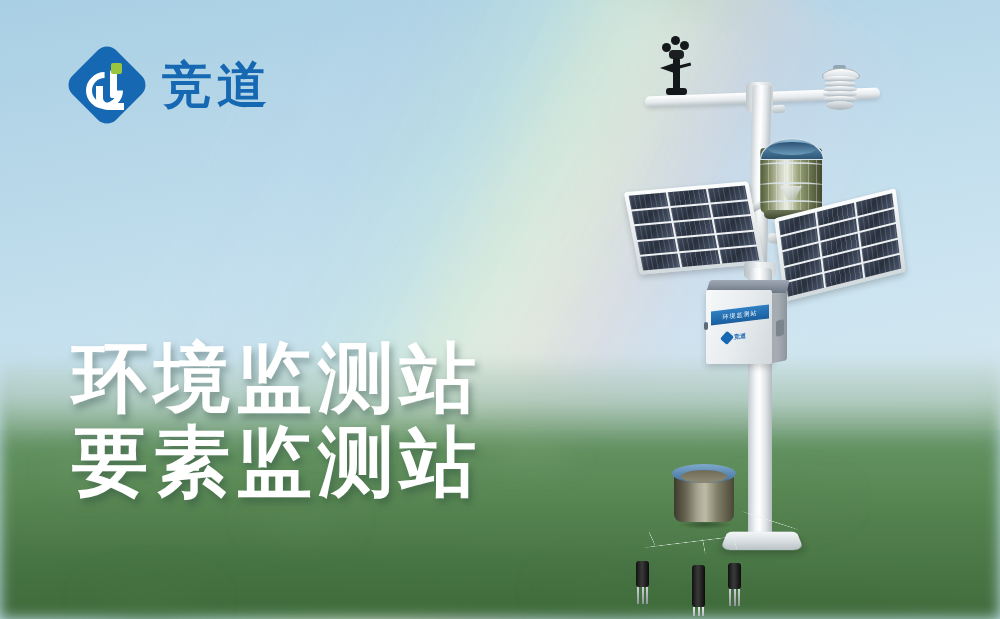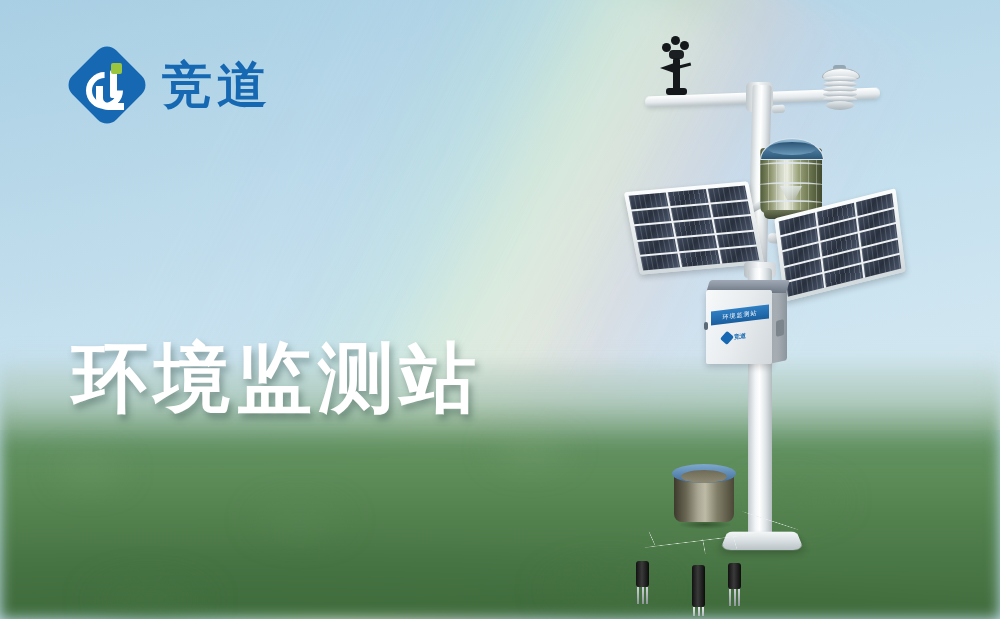--- a/index.html
+++ b/index.html
@@ -384,20 +384,21 @@
       <div class="logo-c"></div>
       <div class="logo-j-stem"></div>
       <div class="logo-j-hook"></div>
       <div class="logo-sq"></div>
     </div>
     <div class="logo-text">竞道</div>
   </div>
 
   <div class="headline">
     <span>环境监测站</span>
+    <span class="l2">要素监测站</span>
   </div>
 
   <div id="station">
 
     <div class="crossarm soft"></div>
 
     <div class="anemo">
       <div class="anemo-cup cup1"></div>
       <div class="anemo-cup cup2"></div>
       <div class="anemo-cup cup3"></div>

